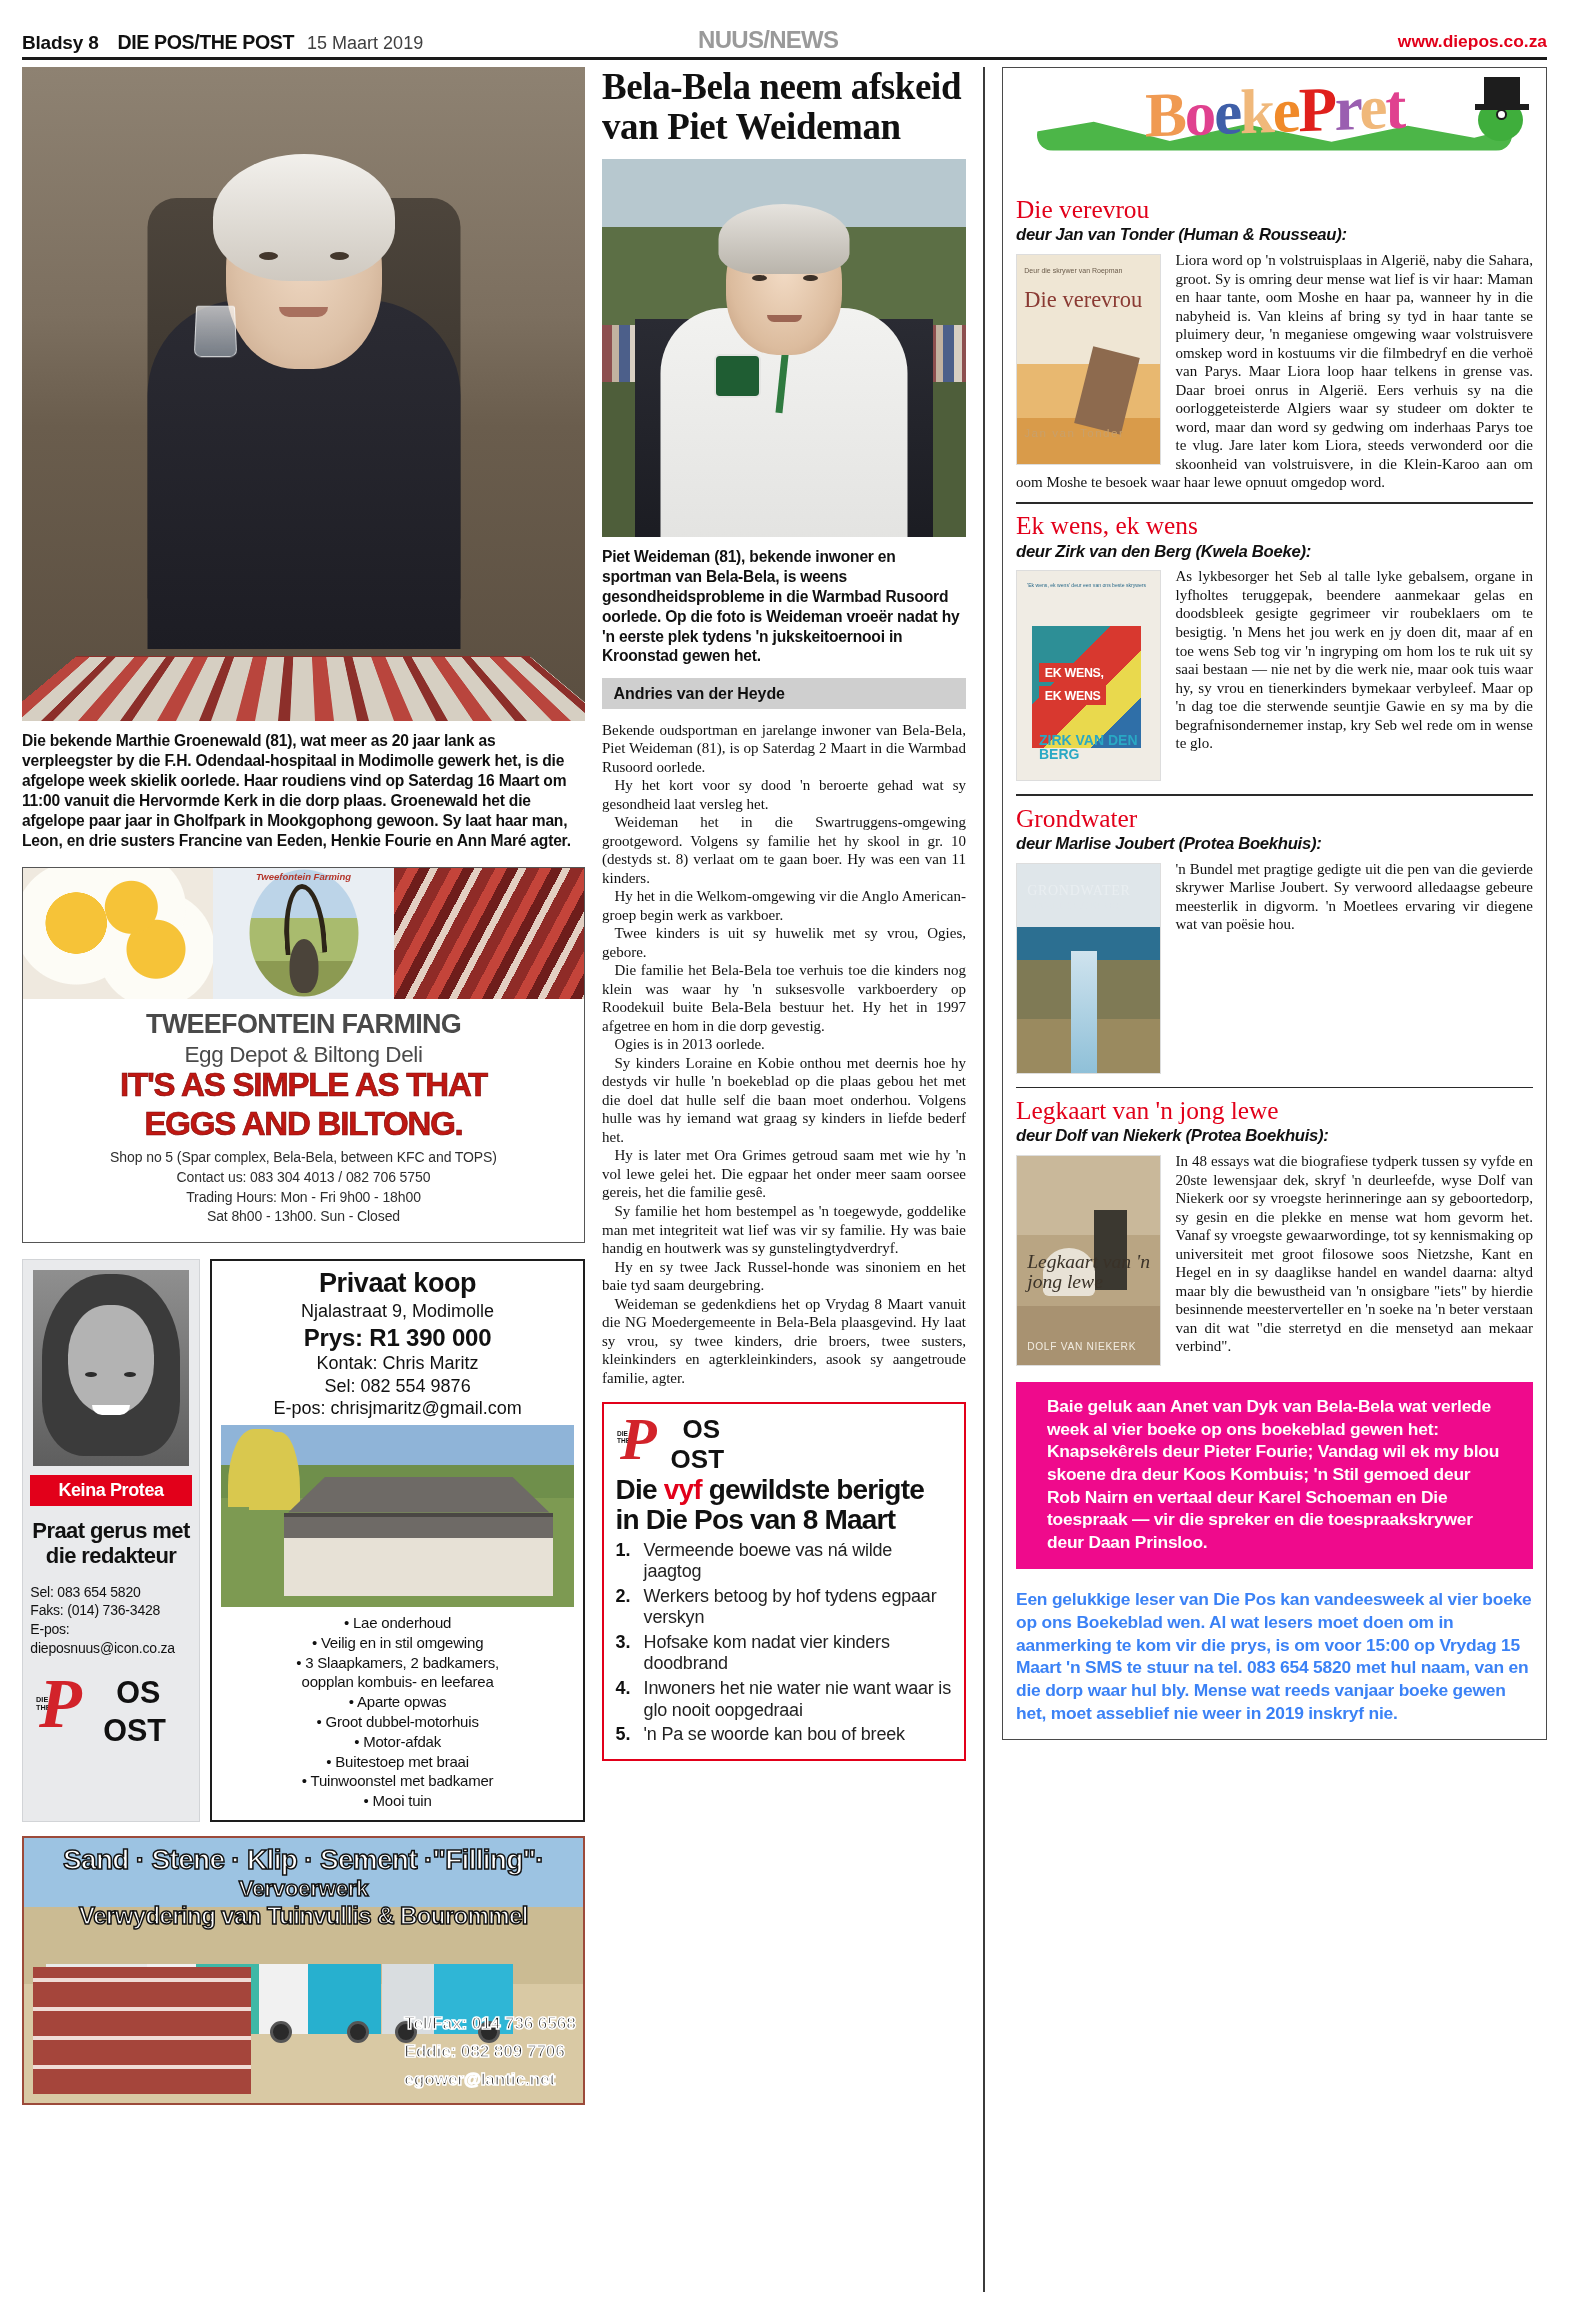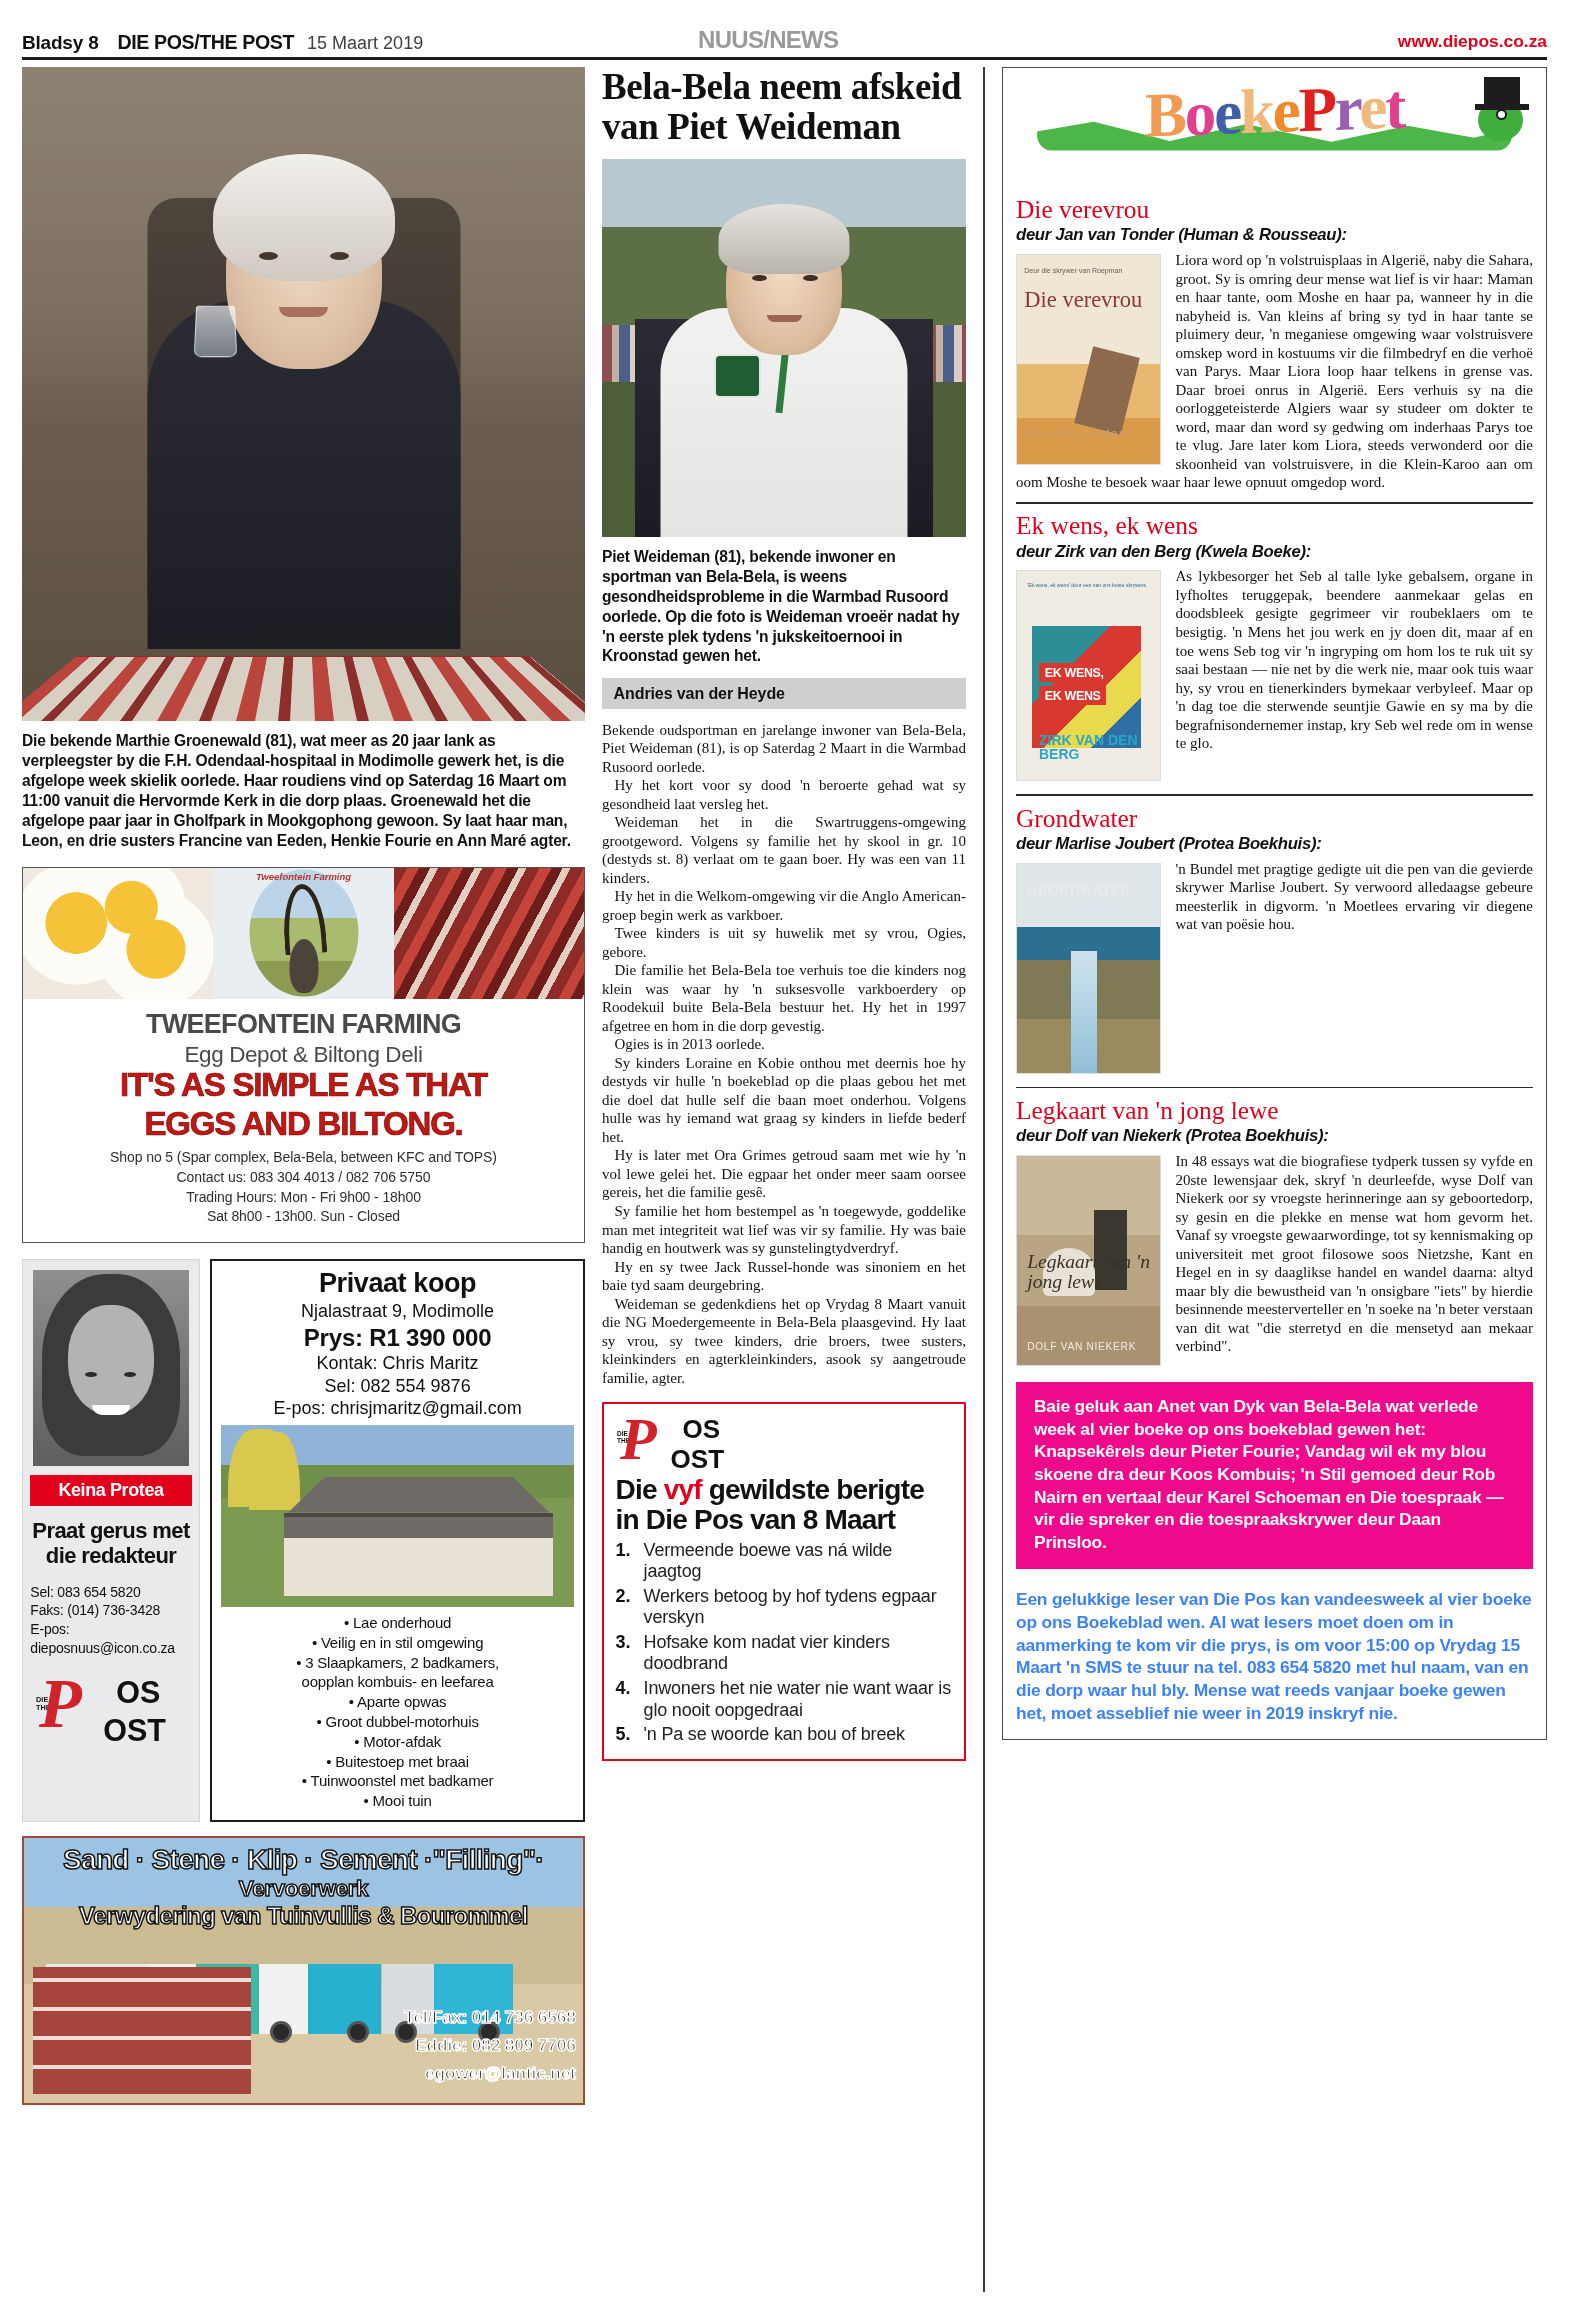--- a/index.html
+++ b/index.html
@@ -190,21 +190,21 @@
       background:#2a2a2a; border:3.6px solid #555; }
   .kb-bricks { position:absolute; left:8.7px; bottom:8.7px; width:218px; height:127px;
       background: repeating-linear-gradient(0deg, #a5453b 0 25px, #f0dcd6 25px 29px),
                   repeating-linear-gradient(90deg, #a5453b 0 57px, #f0dcd6 57px 61px); }
   .kb-name { position:absolute; left:109px; bottom:13px; width:305px; text-align:left; }
   .kb-n { font-family:"Liberation Serif",serif; font-weight:bold; color:#2fa84f;
       -webkit-text-stroke:1.5px #0f5c28; letter-spacing:0.7px; line-height:1.0; }
   .kb-n1 { font-size:29px; margin-left:7.3px; }
   .kb-n2 { font-size:29px; margin-left:35px; }
   .kb-n3 { font-size:29px; margin-left:63px; }
-  .kb-contact { position:absolute; right:7.3px; bottom:19px; text-align:right; }
+  .kb-contact { position:absolute; right:7.3px; bottom:13px; text-align:left; }
   .kb-c { font-weight:bold; color:#1a1a1a; -webkit-text-stroke:1.5px #fff; font-size:17.4px; margin-top:7.3px;
       letter-spacing:-0.2px; }
 
   
   .mid-head {
     font-family:"Liberation Serif", serif; font-size:37px; line-height:1.08; color:#111;
     letter-spacing:-0.4px;
   }
   .photo-piet { width:364px; height:378px; margin-top:11.6px; position:relative; overflow:hidden;
      background: linear-gradient(180deg,#b7c8cf 0 18%, #5c6f45 18% 48%, #4e5e3a 48% 100%); }
@@ -316,21 +316,21 @@
       background: linear-gradient(180deg,#cfe3ee,#8fc0d8); }
 
   .cv4 { background: linear-gradient(180deg,#c9b89a 0 38%, #b9a583 38% 72%, #a89271 72% 100%); }
   .cv4 .t{ position:absolute; left:10.2px; top:96px; font-family:"Liberation Serif",serif; font-size:19.6px;
       color:#3a3228; line-height:1.04; font-style:italic; }
   .cv4 .au{ position:absolute; left:10.2px; bottom:13px; font-size:10.2px; color:#f2ece1; letter-spacing:0.7px; }
   .cv4 .pram{ position:absolute; left:18%; top:44%; width:52px; height:48px; border-radius:50% 50% 5.8px 5.8px;
       background:#e8e2d6; }
   .cv4 .man{ position:absolute; left:54%; top:26%; width:33px; height:80px; background:#3b3830; }
 
-  .pink-box { background:#ef0a8c; color:#fff; padding:13px 18px 16px; margin-top:13px; }
+  .pink-box { background:#ef0a8c; color:#fff; padding:13px 31px 16px; margin-top:13px; }
   .pink-box p { font-weight:bold; font-size:17.4px; line-height:1.3; letter-spacing:-0.2px; }
   .right-foot { font-weight:bold; font-size:17.4px; line-height:1.3; color:#3b82f6; margin-top:19px;
       letter-spacing:-0.2px; }
 </style>
 </head>
 <body>
 
 <div class="masthead">
   <span class="mh-bladsy">Bladsy 8</span>
   <span class="mh-title">DIE POS/THE POST</span>

